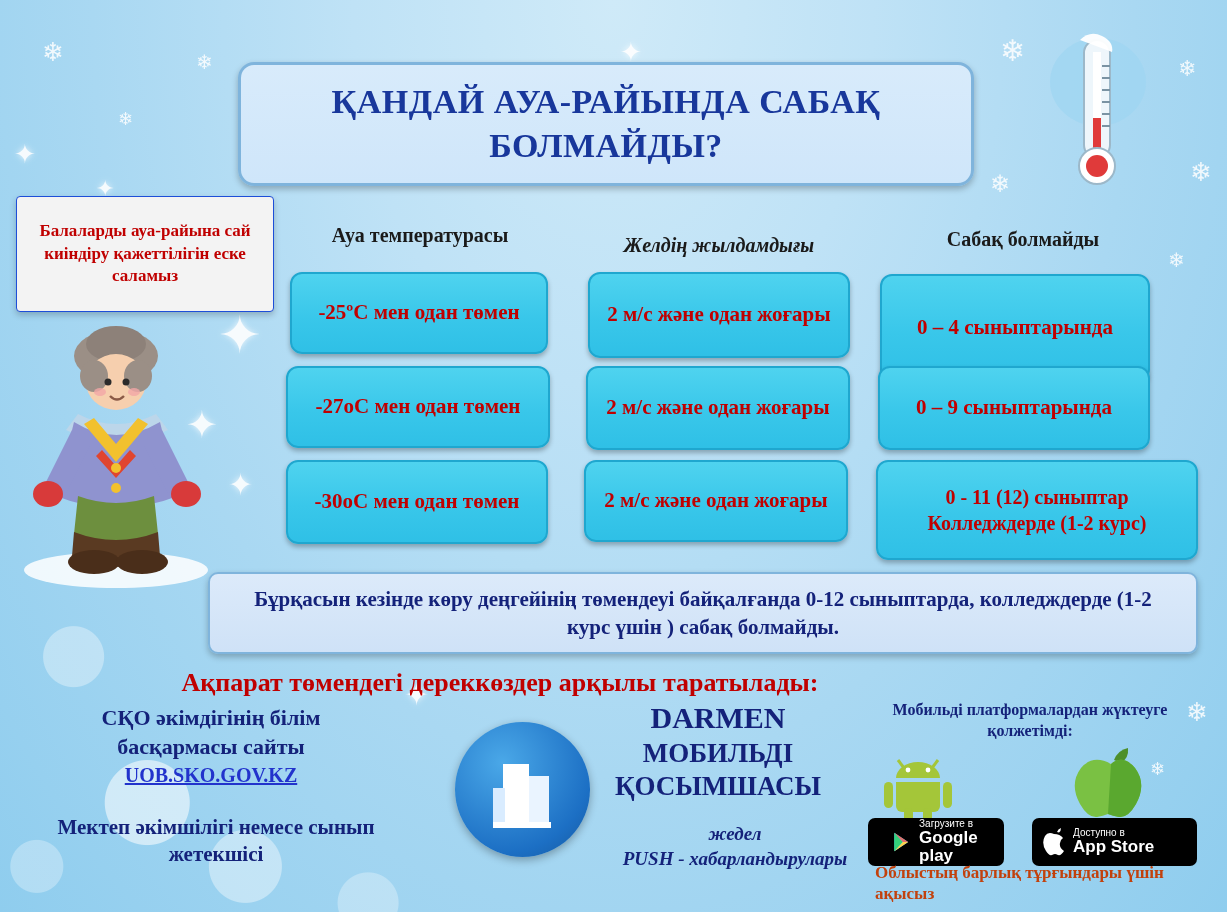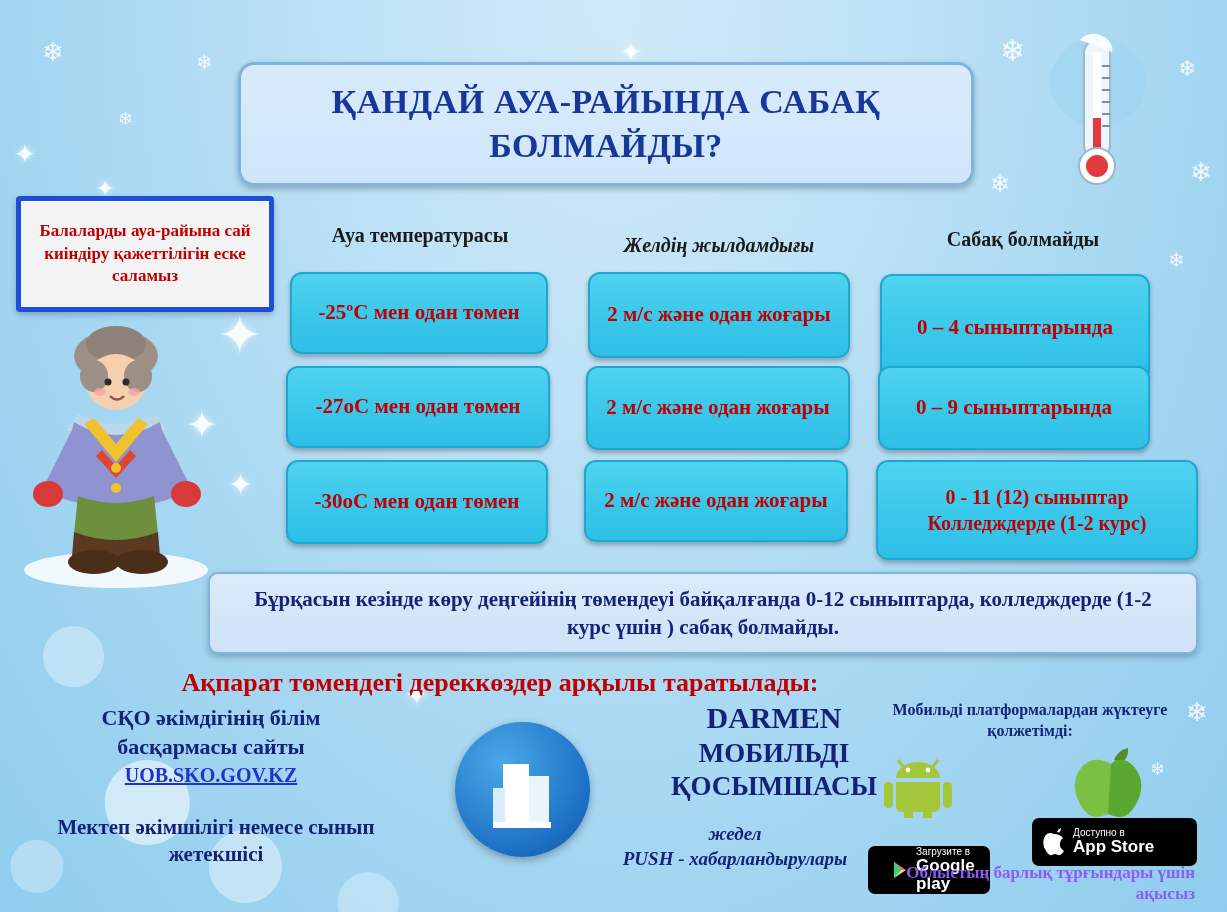--- a/index.html
+++ b/index.html
@@ -26,21 +26,21 @@
     box-shadow:0 3px 6px rgba(0,0,0,.25);
     display:flex;align-items:center;justify-content:center;text-align:center;
   }
   .title-box span{
     color:#18379b;font-weight:bold;font-size:34px;line-height:1.28;letter-spacing:.5px;
   }
 
   
   .reminder{
     position:absolute;left:16px;top:196px;width:258px;height:116px;
-    background:#f3f3f3;border:5px solid #1d4ed8;border-radius:4px;
+    background:#f3f3f3;border:1px solid #1d4ed8;border-radius:4px;
     box-shadow:0 3px 6px rgba(0,0,0,.22);
     display:flex;align-items:center;justify-content:center;text-align:center;padding:4px 8px;
     box-sizing:border-box;
   }
   .reminder span{color:#c00000;font-weight:bold;font-size:17px;line-height:1.35;}
 
   
   .col-head{position:absolute;color:#1a1a1a;font-weight:bold;font-size:20px;text-align:center;}
   #head0{left:290px;top:224px;width:260px;}
   #head1{left:588px;top:234px;width:262px;font-style:italic;}
@@ -71,38 +71,38 @@
 
   
   .src-title{position:absolute;left:120px;top:668px;width:760px;text-align:center;
              color:#c00000;font-weight:bold;font-size:26px;}
   .foot-left{position:absolute;left:46px;top:704px;width:330px;text-align:center;
              color:#14227a;font-weight:bold;font-size:22px;line-height:1.3;}
   .foot-left a{color:#2233cc;text-decoration:underline;font-size:20px;}
   .foot-left2{position:absolute;left:46px;top:814px;width:340px;text-align:center;
               color:#14227a;font-weight:bold;font-size:21px;line-height:1.3;}
 
-  .darmen{position:absolute;left:624px;top:700px;width:300px;text-align:center;
+  .darmen{position:absolute;left:568px;top:700px;width:300px;text-align:center;
           color:#14227a;font-weight:bold;font-size:27px;line-height:1.22;}
   .darmen .l1{font-size:30px;}
   .push{position:absolute;left:580px;top:822px;width:310px;text-align:center;
         color:#14227a;font-style:italic;font-weight:bold;font-size:19px;line-height:1.3;}
 
   .mob-text{position:absolute;left:865px;top:700px;width:330px;text-align:center;
             color:#14227a;font-weight:bold;font-size:16px;line-height:1.3;}
-  .free-text{position:absolute;left:875px;top:862px;width:320px;text-align:right;
-             color:#8b5cf6;font-weight:bold;font-size:17px;line-height:1.25;}
+  .free-text{position:absolute;left:875px;top:862px;width:320px;text-align:left;
+             color:#c2410c;font-weight:bold;font-size:17px;line-height:1.25;}
 
   .store-badge{
     position:absolute;height:48px;border-radius:7px;background:#000;
     display:flex;align-items:center;gap:7px;padding:0 10px;box-sizing:border-box;color:#fff;
   }
   .store-badge .t1{font-size:10px;line-height:1.05;font-family:"Liberation Sans",sans-serif;}
   .store-badge .t2{font-size:17px;font-weight:bold;line-height:1.05;font-family:"Liberation Sans",sans-serif;}
-  #badge-google{left:868px;top:846px;width:122px;padding-left:24px;}
+  #badge-google{left:868px;top:818px;width:136px;padding-left:24px;}
   #badge-apple{left:1032px;top:818px;width:165px;}
 
   .circle-logo{
     position:absolute;left:455px;top:722px;width:135px;height:135px;border-radius:50%;
     background:radial-gradient(circle at 35% 30%,#4aa8e8 0%,#1c6fc4 70%,#15579c 100%);
     box-shadow:0 3px 8px rgba(0,0,0,.3);
   }
 </style>
 </head>
 <body>

